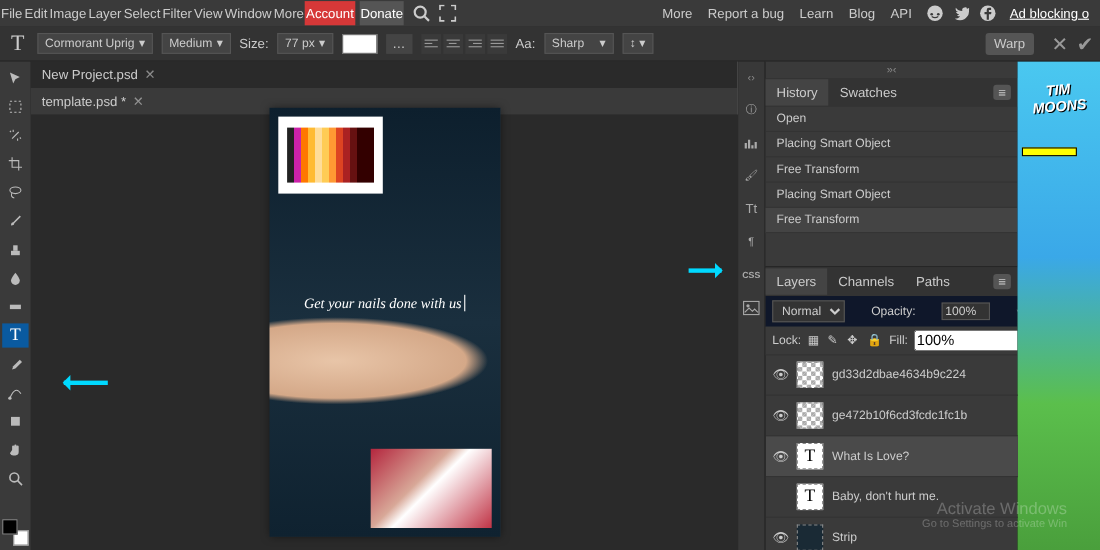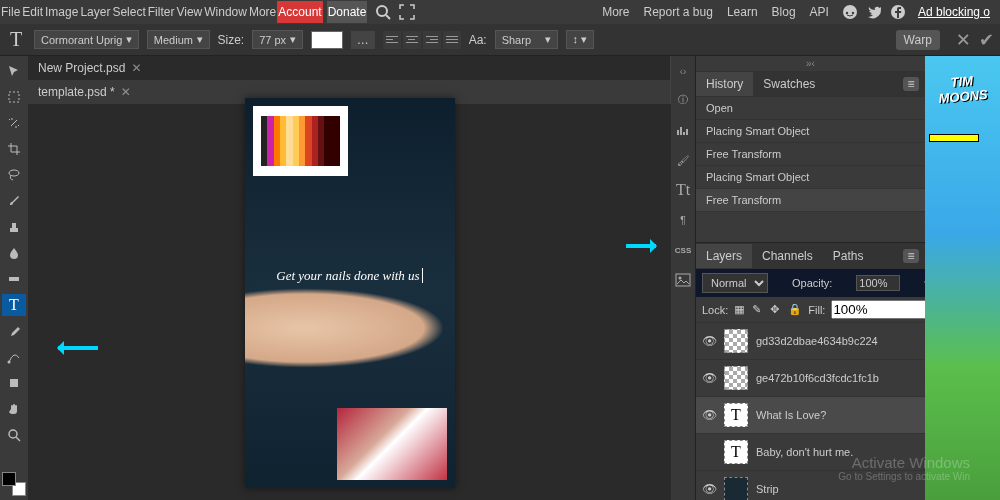--- a/index.html
+++ b/index.html
@@ -318,21 +318,21 @@
 
     <div class="mini-col">
       <div class="collapse-handle">‹›</div>
       <div class="mini">ⓘ</div>
       <div class="mini">
           <svg width="14" height="12">
             <path d="M1 11h2V6H1zM4 11h2V3H4zM7 11h2V8H7zM10 11h2V5h-2z" fill="#aaa"></path>
           </svg>
         </div>
       <div class="mini">🖌</div>
-      <div class="mini" style="font-family:Liberation Serif, serif;font-size:16px">Tt</div>
+      <div class="mini" style="font-family:Liberation Sans, sans-serif;font-size:12px">Tt</div>
       <div class="mini">¶</div>
       <div class="mini" style="font-size:8px;font-weight:bold">CSS</div>
       <div class="mini">
           <svg width="16" height="14">
             <rect x="1" y="1" width="14" height="12" fill="none" stroke="#aaa"></rect>
             <circle cx="5" cy="5" r="1.5" fill="#aaa"></circle>
             <path d="M2 11l4-4 3 3 2-2 3 3" stroke="#aaa" fill="none"></path>
           </svg>
         </div>
     </div>

